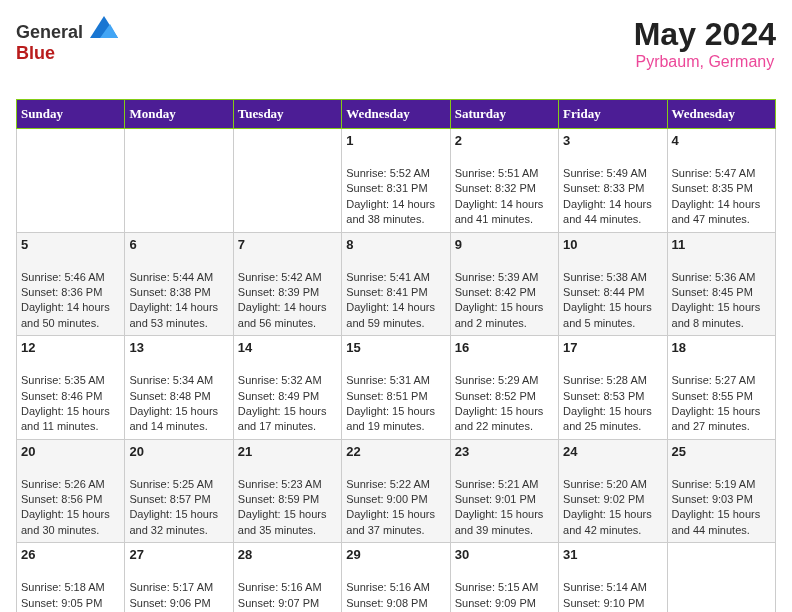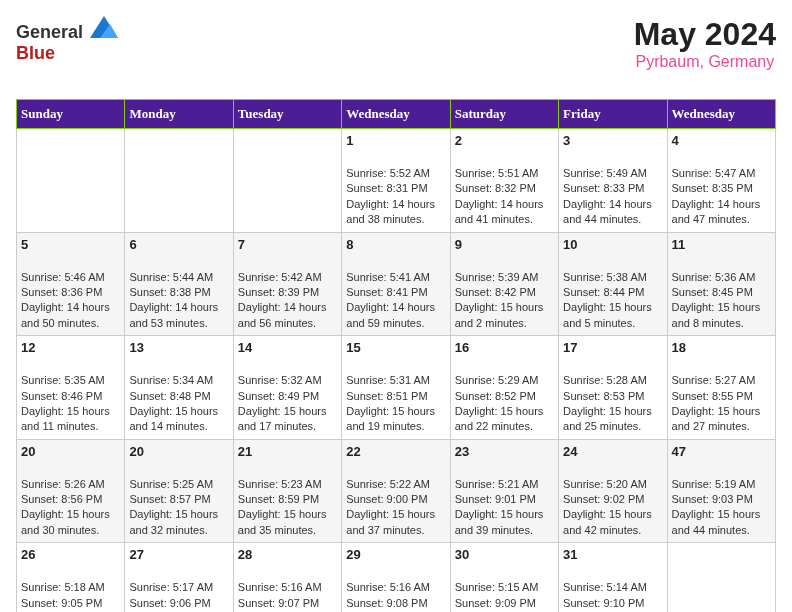--- a/index.html
+++ b/index.html
@@ -222,21 +222,21 @@
         </td>
         <td>
           <div class="day-number">23</div>
           <div class="day-info">Sunrise: 5:21 AM<br>Sunset: 9:01 PM<br>Daylight: 15 hours and 39 minutes.</div>
         </td>
         <td>
           <div class="day-number">24</div>
           <div class="day-info">Sunrise: 5:20 AM<br>Sunset: 9:02 PM<br>Daylight: 15 hours and 42 minutes.</div>
         </td>
         <td>
-          <div class="day-number">47</div>
+          <div class="day-number">25</div>
           <div class="day-info">Sunrise: 5:19 AM<br>Sunset: 9:03 PM<br>Daylight: 15 hours and 44 minutes.</div>
         </td>
       </tr>
       <tr>
         <td>
           <div class="day-number">26</div>
           <div class="day-info">Sunrise: 5:18 AM<br>Sunset: 9:05 PM<br>Daylight: 15 hours and 46 minutes.</div>
         </td>
         <td>
           <div class="day-number">27</div>

